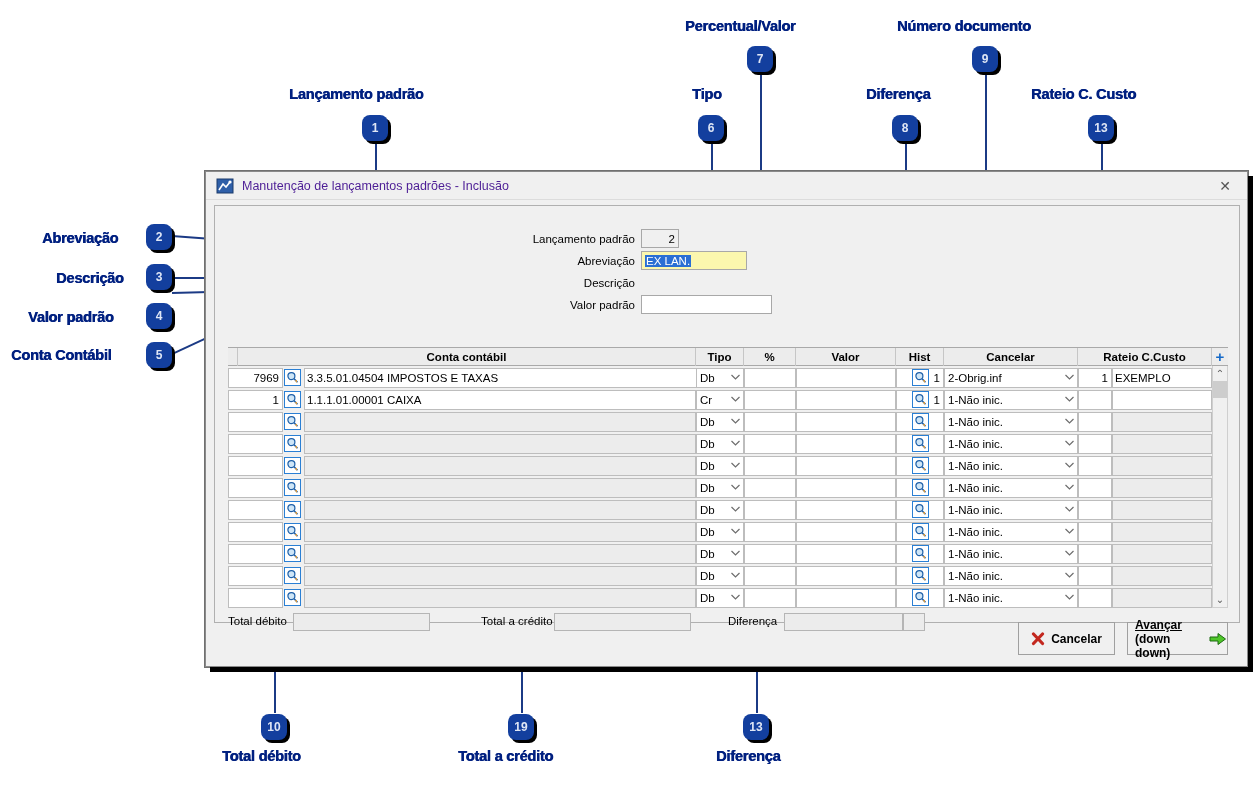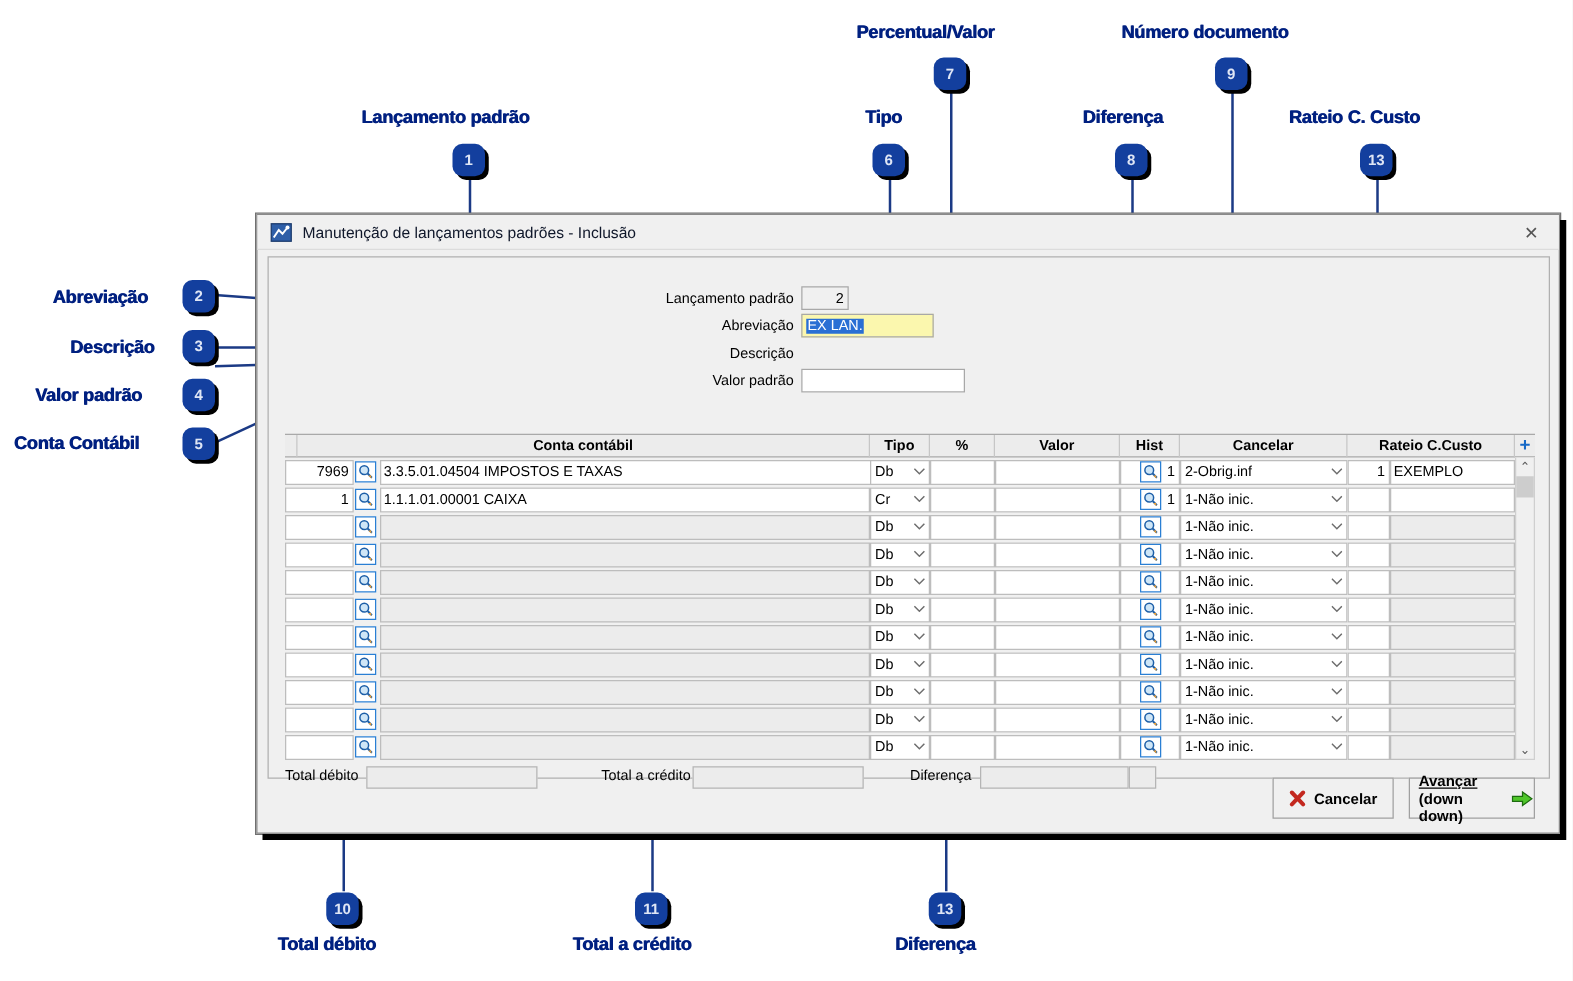--- a/index.html
+++ b/index.html
@@ -32,21 +32,21 @@
     background:#f0f0f0;
     border:1px solid #8a8a8a;
     box-shadow:5px 5px 0 #000000, 0 0 0 1px #707070;
     box-sizing:border-box;
   }
   #titlebar{
     height:28px;background:#f0f0f0;border-bottom:1px solid #dcdcdc;
     display:flex;align-items:center;box-sizing:border-box;
   }
   .tb-icon{width:18px;height:16px;margin-left:10px;margin-right:8px;position:relative;flex:0 0 auto;}
-  .tb-title{font-size:12.5px;color:#0f172a;flex:1 1 auto;}
+  .tb-title{font-size:12.5px;color:#4c1d95;flex:1 1 auto;}
   .tb-close{
     width:44px;height:27px;display:flex;align-items:center;justify-content:center;
     color:#555;font-size:14px;flex:0 0 auto;
   }
 
   
   #panel{
     position:absolute;left:8px;top:33px;width:1026px;height:418px;
     border:1px solid #b0b0b0;background:#f0f0f0;box-sizing:border-box;
   }
@@ -195,21 +195,21 @@
 <div>
   <div class="annot-label" style="left:897px;top:18px;">Número documento</div>
   <div class="badge" style="left:972px;top:46px;">9</div>
 </div>
 <div>
   <div class="annot-label" style="left:222px;top:748px;">Total débito</div>
   <div class="badge" style="left:261px;top:714px;">10</div>
 </div>
 <div>
   <div class="annot-label" style="left:458px;top:748px;">Total a crédito</div>
-  <div class="badge" style="left:508px;top:714px;">11</div>
+  <div class="badge" style="left:508px;top:714px;">19</div>
 </div>
 <div>
   <div class="annot-label" style="left:716px;top:748px;">Diferença</div>
   <div class="badge" style="left:743px;top:714px;">13</div>
 </div>
 <div>
   <div class="annot-label" style="left:1031px;top:86px;">Rateio C. Custo</div>
   <div class="badge" style="left:1088px;top:115px;">13</div>
 </div>
 

